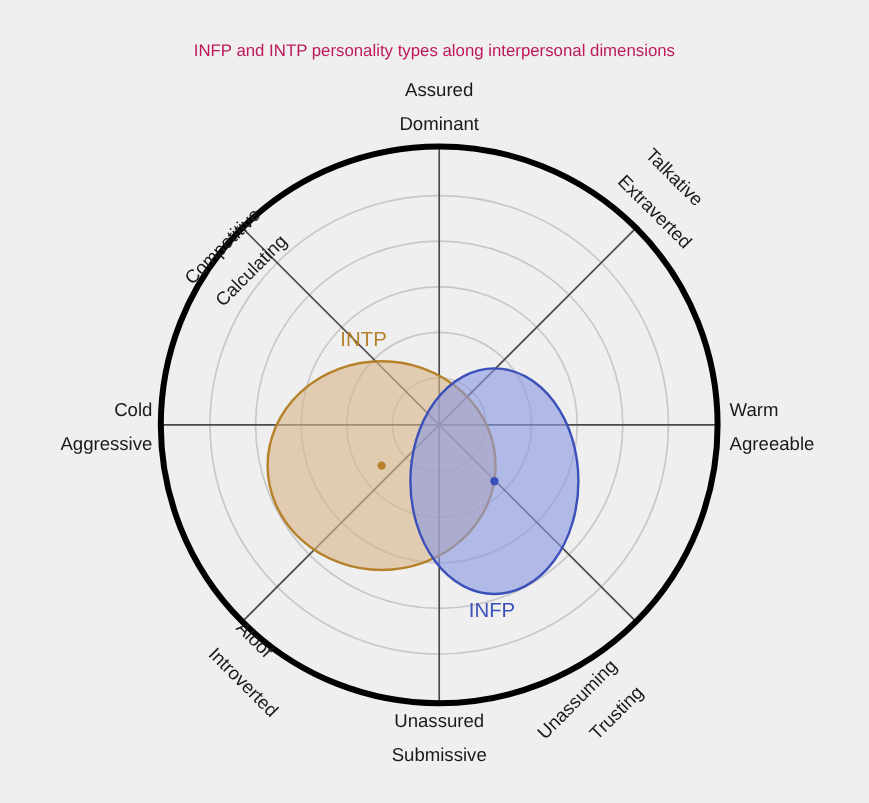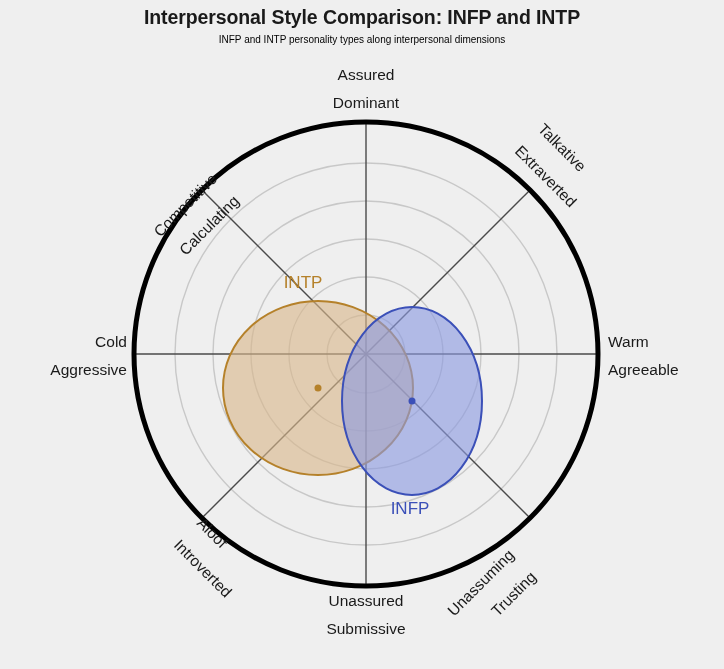--- a/index.html
+++ b/index.html
@@ -30,23 +30,23 @@
     font-weight: bold;
     color: #1a1a1a;
     letter-spacing: -0.1px;
   }
   .subtitle {
     position: absolute;
     left: 0;
     top: 34px;
     width: 724px;
     text-align: center;
-    font-size: 10px;
+    font-size: 14px;
     font-weight: normal;
-    color: #000000;
+    color: #be185d;
   }
   svg.plot {
     position: absolute;
     left: 0;
     top: 0;
     width: 724px;
     height: 669px;
   }
   .axis-label {
     font-family: "Liberation Sans", sans-serif;
@@ -56,21 +56,20 @@
   .series-label {
     font-family: "Liberation Sans", sans-serif;
     font-size: 17px;
   }
 </style>
 </head>
 <body>
 
 <div id="chart-root">
 
-  <div class="title">Interpersonal Style Comparison: INFP and INTP</div>
   <div class="subtitle">INFP and INTP personality types along interpersonal dimensions</div>
 
   <svg class="plot" viewBox="0 0 724 669">
     <g id="grid-rings">
         <circle cx="366" cy="354" r="39" fill="none" stroke="#c8c8c8" stroke-width="1.4"></circle>
         <circle cx="366" cy="354" r="77" fill="none" stroke="#c8c8c8" stroke-width="1.4"></circle>
         <circle cx="366" cy="354" r="115" fill="none" stroke="#c8c8c8" stroke-width="1.4"></circle>
         <circle cx="366" cy="354" r="153" fill="none" stroke="#c8c8c8" stroke-width="1.4"></circle>
         <circle cx="366" cy="354" r="191" fill="none" stroke="#c8c8c8" stroke-width="1.4"></circle>
       </g>

